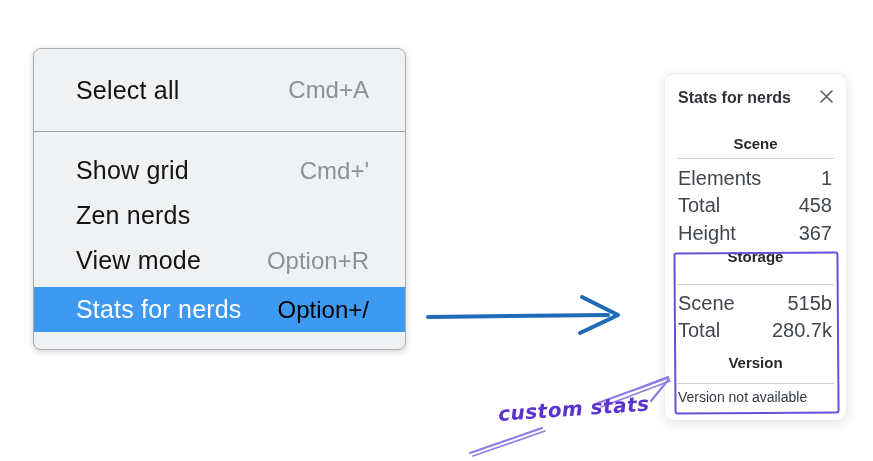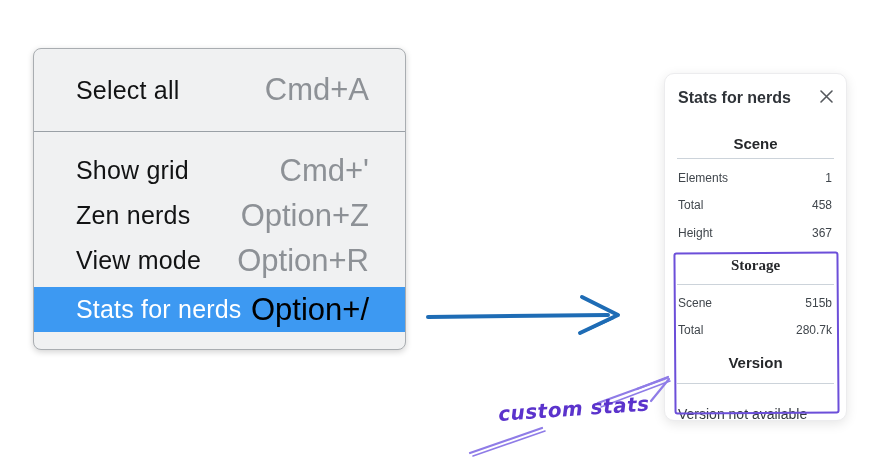--- a/index.html
+++ b/index.html
@@ -16,21 +16,21 @@
   }
   .menu-item {
     display: flex; align-items: center; justify-content: space-between;
     padding: 0 36px 0 42px; flex: 0 0 auto;
   }
   .menu-item.top-row { height: 82px; }
   .menu-item.std-row { height: 45px; }
   .menu-divider { height: 1px; background: #9aa0a6; width: 100%; flex: 0 0 auto; }
   .menu-group-pad { height: 16px; flex: 0 0 auto; }
   .mi-label { font-size: 25px; color: #121314; letter-spacing: 0.2px; }
-  .mi-shortcut { font-size: 31px; color: #8d9196; }
+  .mi-shortcut { font-size: 24px; color: #8d9196; }
   .menu-item.selected { background: #3d99f2; margin-top: 4px; }
   .menu-item.selected .mi-label { color: #ffffff; }
   .menu-item.selected .mi-shortcut { color: #000000; }
 
   
   .blue-arrow { position: absolute; left: 420px; top: 288px; }
   .purple-arrow { position: absolute; left: 455px; top: 360px; }
   .annotation-text {
     position: absolute; left: 498px; top: 396px; width: 170px;
     font-family: "DejaVu Sans", cursive; font-style: italic; font-weight: 700;
@@ -50,32 +50,32 @@
   }
   .sp-close { position: absolute; right: 12px; top: 15px; width: 15px; height: 15px; cursor: pointer; }
   .sp-heading {
     position: absolute; left: 0; width: 100%; height: 18px; line-height: 18px;
     text-align: center; font-size: 15px; font-weight: 700; color: #26282b;
   }
   .sp-hr { position: absolute; left: 12px; right: 12px; height: 1px; background: #ccd3da; }
   .sp-row {
     position: absolute; left: 13px; right: 14px; height: 20px; line-height: 20px;
     display: flex; justify-content: space-between;
-    font-size: 12px; color: #40464c;
+    font-size: 20px; color: #40464c;
   }
   .sp-note {
     position: absolute; left: 13px; right: 10px; height: 20px; line-height: 20px;
     font-size: 14px; color: #343a40; white-space: nowrap;
   }
   .h-scene { top: 61px; }   .hr1 { top: 84px; }
   .r-elements { top: 94px; } .r-width { top: 121px; } .r-height { top: 149px; }
-  .h-storage { top: 182px; font-family: Liberation Serif, serif; } .hr2 { top: 210px; }
+  .h-storage { top: 174px; } .hr2 { top: 210px; }
   .r-scene { top: 219px; }   .r-total { top: 246px; }
   .h-version { top: 280px; } .hr3 { top: 309px; }
-  .n-version { top: 313px; margin-top: 17px; }
+  .n-version { top: 313px; }
   .purple-box {
     position: absolute; left: 9px; top: 178px; width: 165px; height: 162px;
     border: 2px solid #6c4fd9; border-radius: 3px;
     transform: rotate(-0.4deg); pointer-events: none;
   }
 </style>
 </head>
 <body>
 
 <div class="stage">
@@ -86,21 +86,20 @@
       <span class="mi-shortcut">Cmd+A</span>
     </div>
     <div class="menu-divider"></div>
     <div class="menu-group-pad"></div>
     <div class="menu-item std-row">
       <span class="mi-label">Show grid</span>
       <span class="mi-shortcut">Cmd+'</span>
     </div>
     <div class="menu-item std-row">
       <span class="mi-label">Zen nerds</span>
-      <span class="mi-shortcut">Option+Z</span>
     </div>
     <div class="menu-item std-row">
       <span class="mi-label">View mode</span>
       <span class="mi-shortcut">Option+R</span>
     </div>
     <div class="menu-item std-row selected">
       <span class="mi-label">Stats for nerds</span>
       <span class="mi-shortcut">Option+/</span>
     </div>
   </div>

